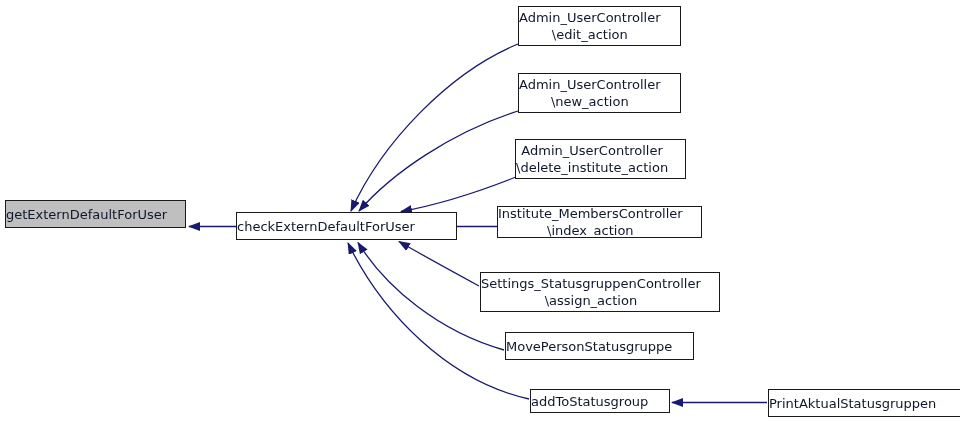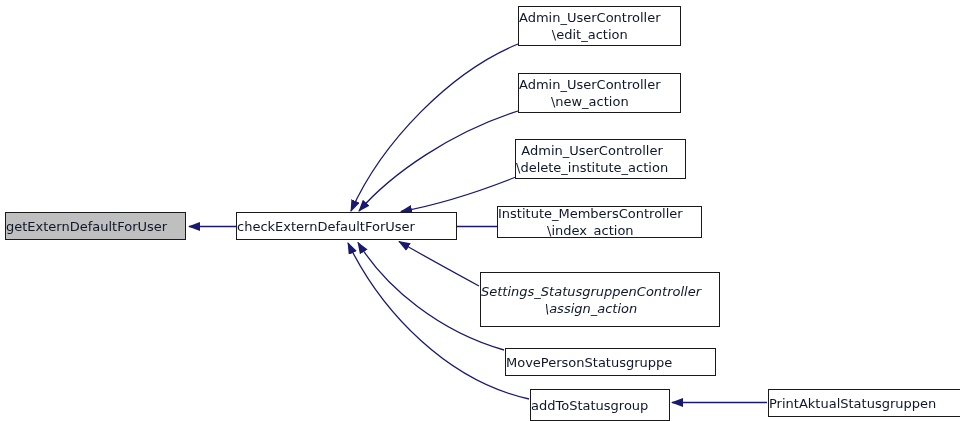--- a/index.html
+++ b/index.html
@@ -32,29 +32,29 @@
     line-height: 17px;
     display: flex;
     align-items: center;
     justify-content: flex-start;
     text-align: center;
     white-space: pre-line;
     cursor: pointer;
   }
   .node.highlight { background: #bfbfbf; }
 
-  .n-main   { left: 5px;   top: 212px; width: 181px; height: 28px; }
+  .n-main   { left: 5px;   top: 200px; width: 181px; height: 28px; }
   .n-check  { left: 236px; top: 212px; width: 221px; height: 28px; }
   .n-edit   { left: 518px; top: 6px;   width: 163px; height: 40px; }
   .n-new    { left: 518px; top: 73px;  width: 163px; height: 40px; }
   .n-del    { left: 515px; top: 139px; width: 171px; height: 40px; }
   .n-idx    { left: 497px; top: 206px; width: 205px; height: 32px; }
-  .n-assign { left: 480px; top: 272px; width: 240px; height: 55px; font-style: italic; }
-  .n-move   { left: 505px; top: 348px; width: 211px; height: 28px; }
-  .n-add    { left: 530px; top: 389px; width: 140px; height: 32px; }
+  .n-assign { left: 480px; top: 272px; width: 240px; height: 40px; }
+  .n-move   { left: 505px; top: 332px; width: 189px; height: 28px; }
+  .n-add    { left: 530px; top: 389px; width: 140px; height: 24px; }
   .n-print  { left: 768px; top: 389px; width: 221px; height: 28px; }
 
   .edge {
     stroke: #191970;
     stroke-width: 1.3;
     fill: none;
   }
 </style>
 </head>
 <body>

